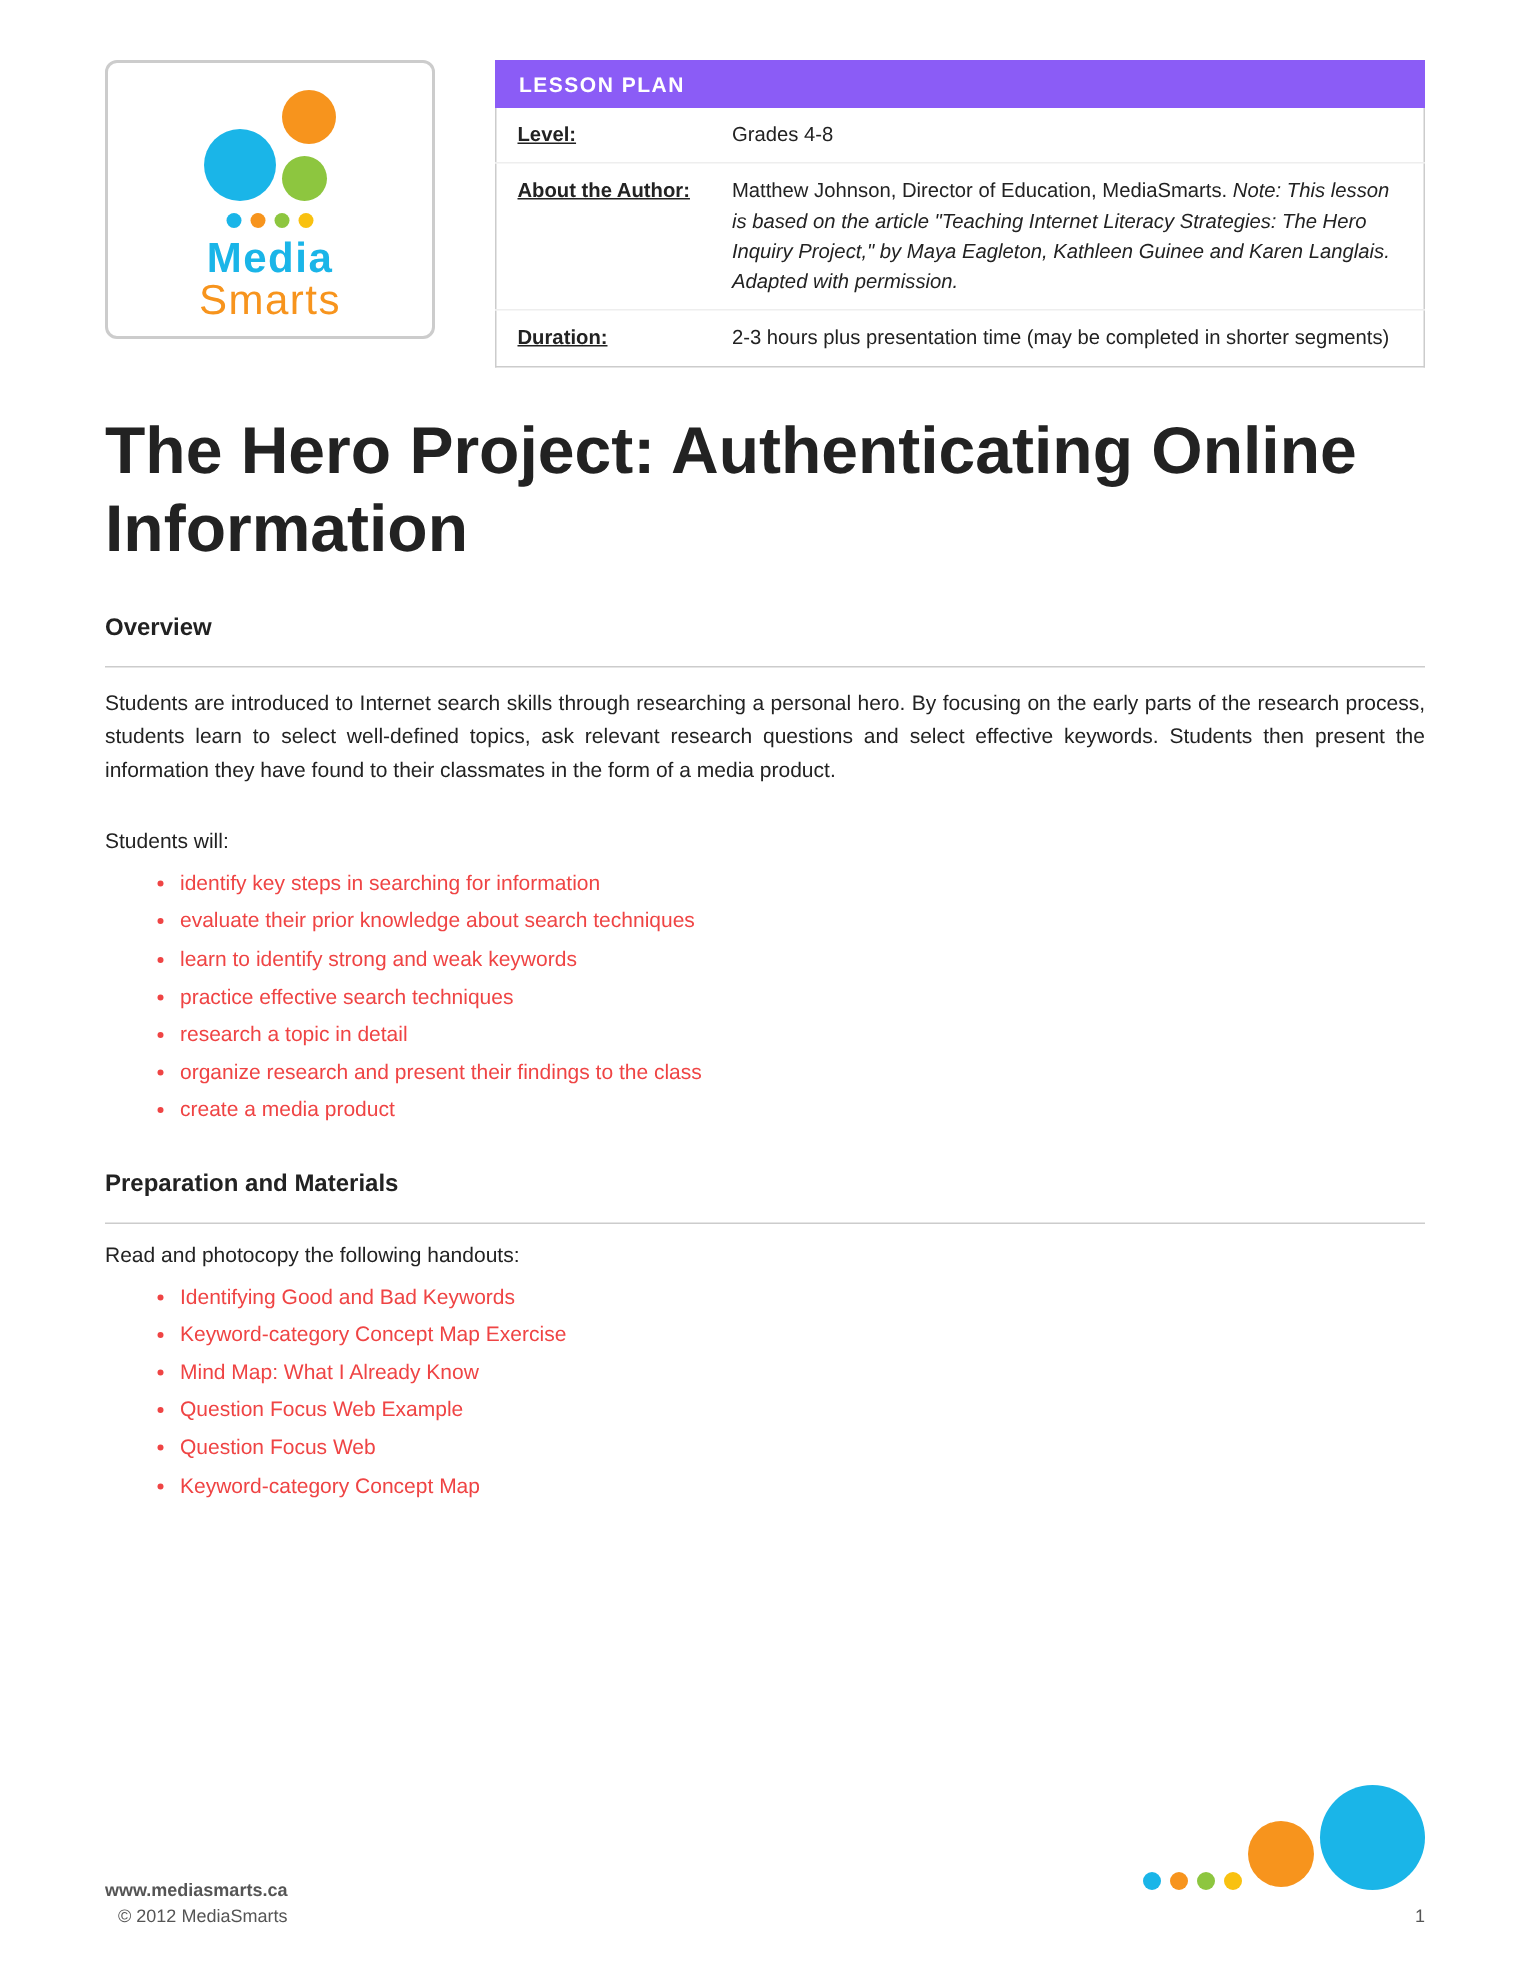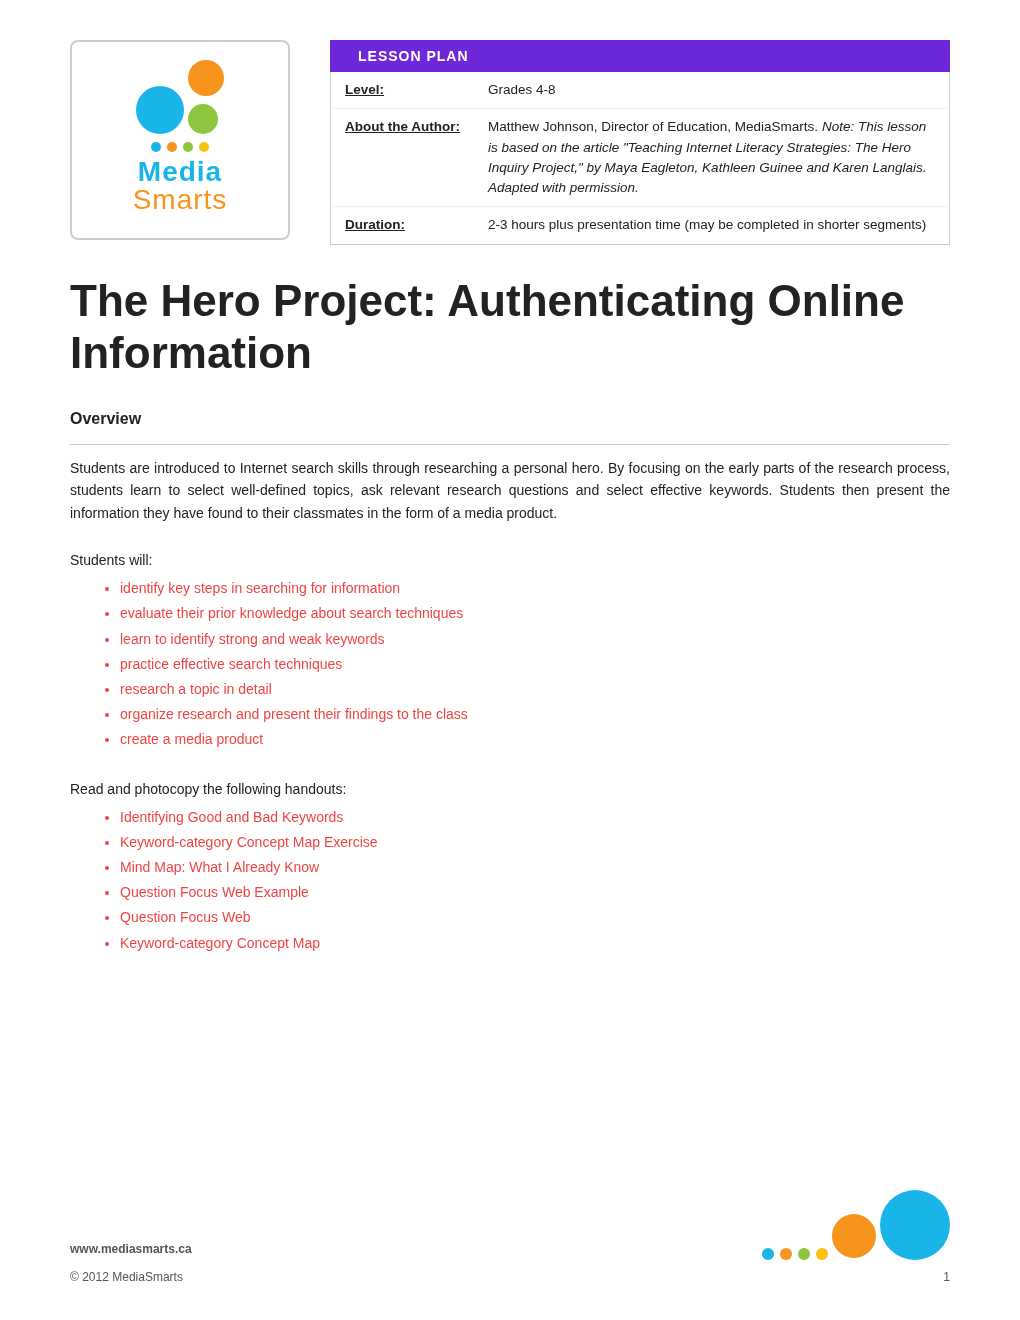--- a/index.html
+++ b/index.html
@@ -28,21 +28,21 @@
       margin-bottom: 30px;
       gap: 40px;
     }
 
     
     .logo-container {
       width: 220px;
       min-width: 220px;
       border: 2px solid #ccc;
       border-radius: 8px;
-      padding: 18px 18px 24px 18px;
+      padding: 18px 18px 10px 18px;
       display: flex;
       flex-direction: column;
       align-items: center;
       background: #fff;
     }
     .logo-circles {
       display: flex;
       gap: 4px;
       margin-bottom: 8px;
       align-items: flex-end;
@@ -90,25 +90,25 @@
       font-weight: normal;
       color: #f7941d;
       letter-spacing: 1px;
     }
 
     
     .info-box {
       flex: 1;
     }
     .lesson-plan-header {
-      background: #6d28d9;
+      background: #8b5cf6;
       color: #fff;
       font-weight: bold;
       font-size: 14px;
-      padding: 8px 28px;
+      padding: 8px 16px;
       text-transform: uppercase;
       letter-spacing: 1px;
       margin-bottom: 0;
     }
     .info-table {
       width: 100%;
       border: 1px solid #ccc;
       border-top: none;
       border-collapse: collapse;
     }
@@ -185,21 +185,22 @@
       right: 70px;
       display: flex;
       justify-content: space-between;
       align-items: flex-end;
       font-size: 12px;
       color: #555;
     }
     .footer-left {
       display: flex;
       flex-direction: column;
-      gap: 14px;
+      gap: 3px;
+      align-items: flex-end;
     }
     .footer-url { font-weight: bold; font-size: 12px; }
     .footer-copy { font-size: 12px; }
 
     
     .bottom-logo {
       position: absolute;
       bottom: 60px;
       right: 70px;
     }
@@ -289,20 +290,21 @@
         <li>evaluate their prior knowledge about search techniques</li>
         <li>learn to identify strong and weak keywords</li>
         <li>practice effective search techniques</li>
         <li>research a topic in detail</li>
         <li>organize research and present their findings to the class</li>
         <li>create a media product</li>
       </ul>
   </div>
 
   <div class="section">
+    <div class="section-heading">Preparation and Materials</div>
     <p class="section-intro">Read and photocopy the following handouts:</p>
     <ul class="bullet-list">
 
     <li>Identifying Good and Bad Keywords</li>
         <li>Keyword-category Concept Map Exercise</li>
         <li>Mind Map: What I Already Know</li>
         <li>Question Focus Web Example</li>
         <li>Question Focus Web</li>
         <li>Keyword-category Concept Map</li>
       </ul>

